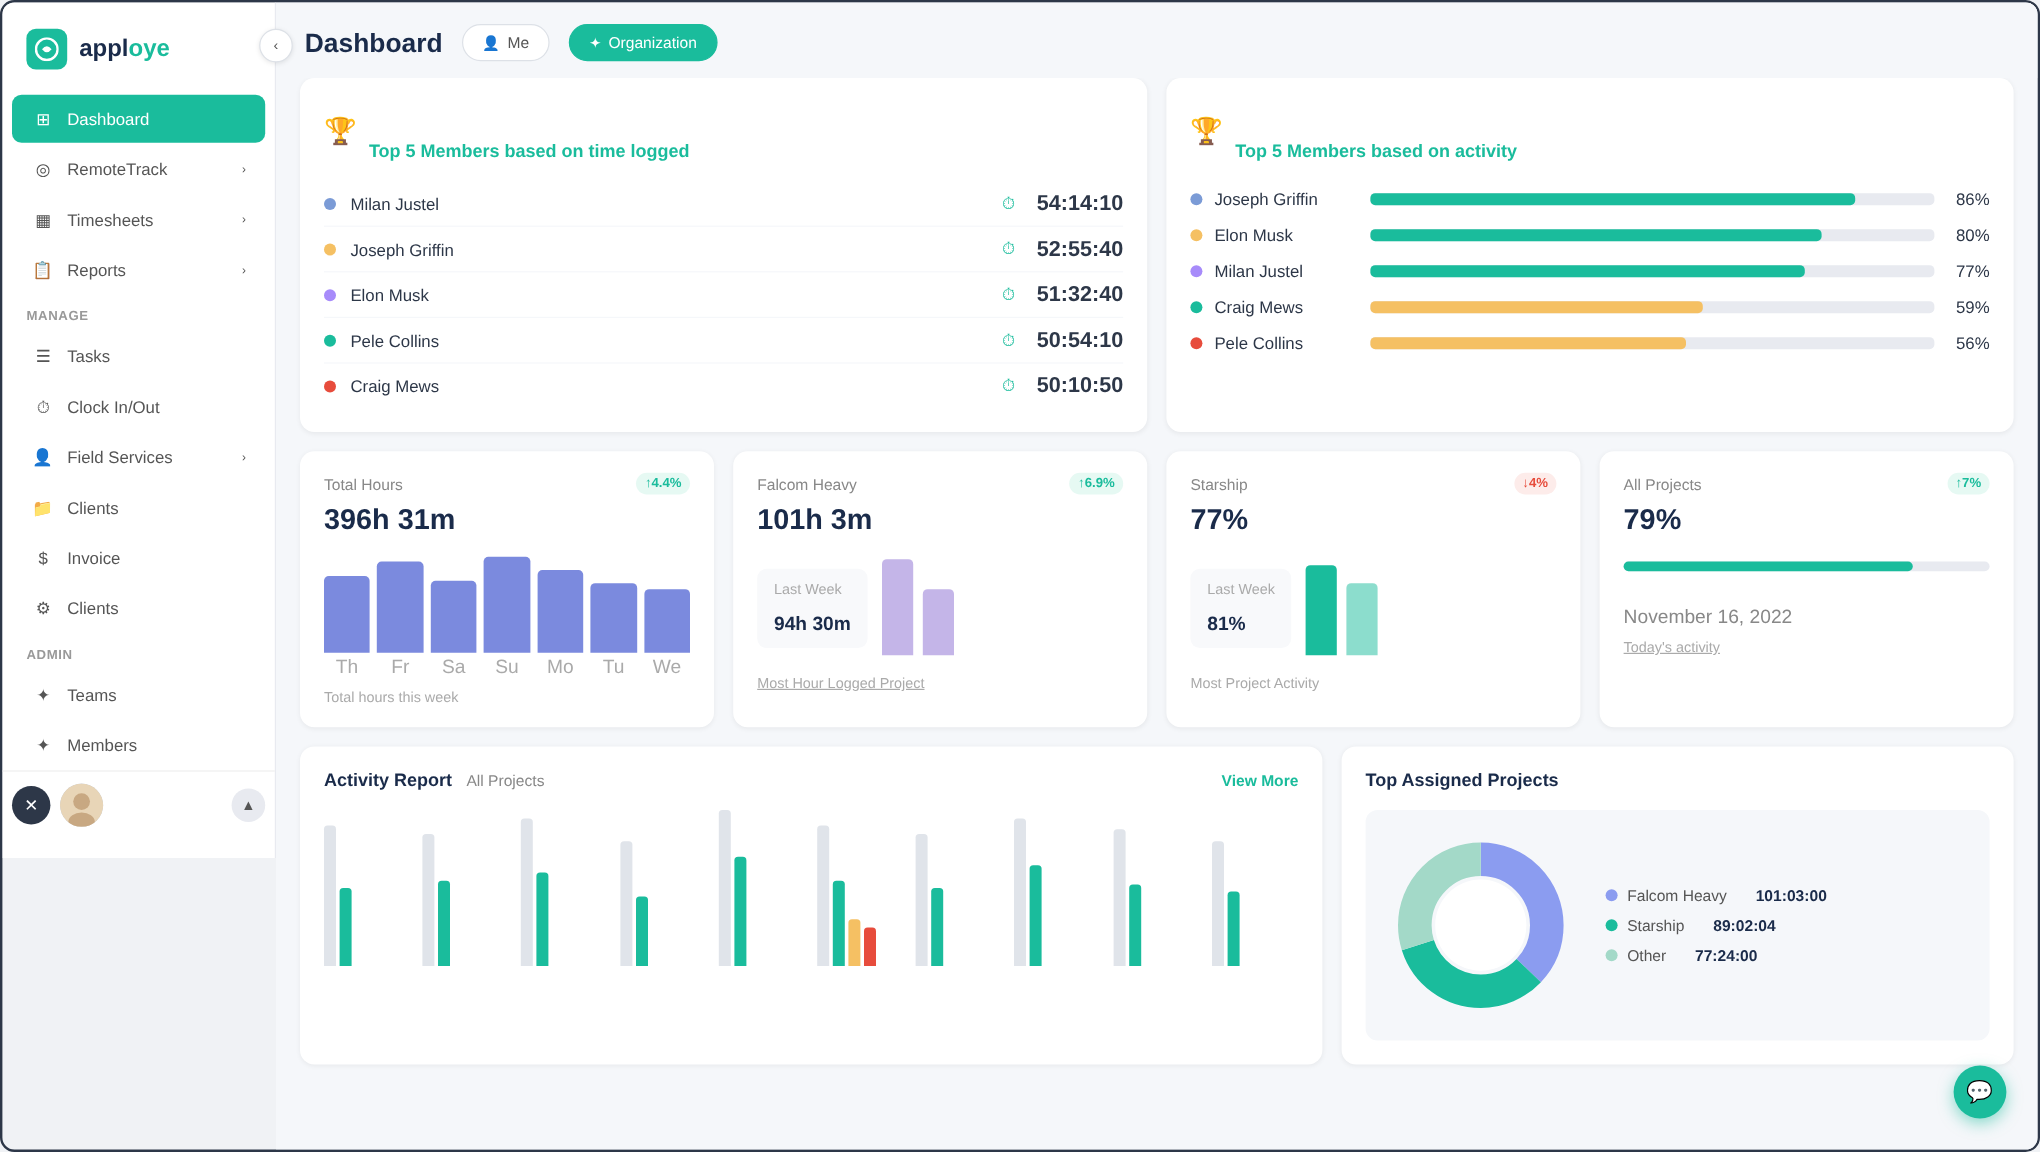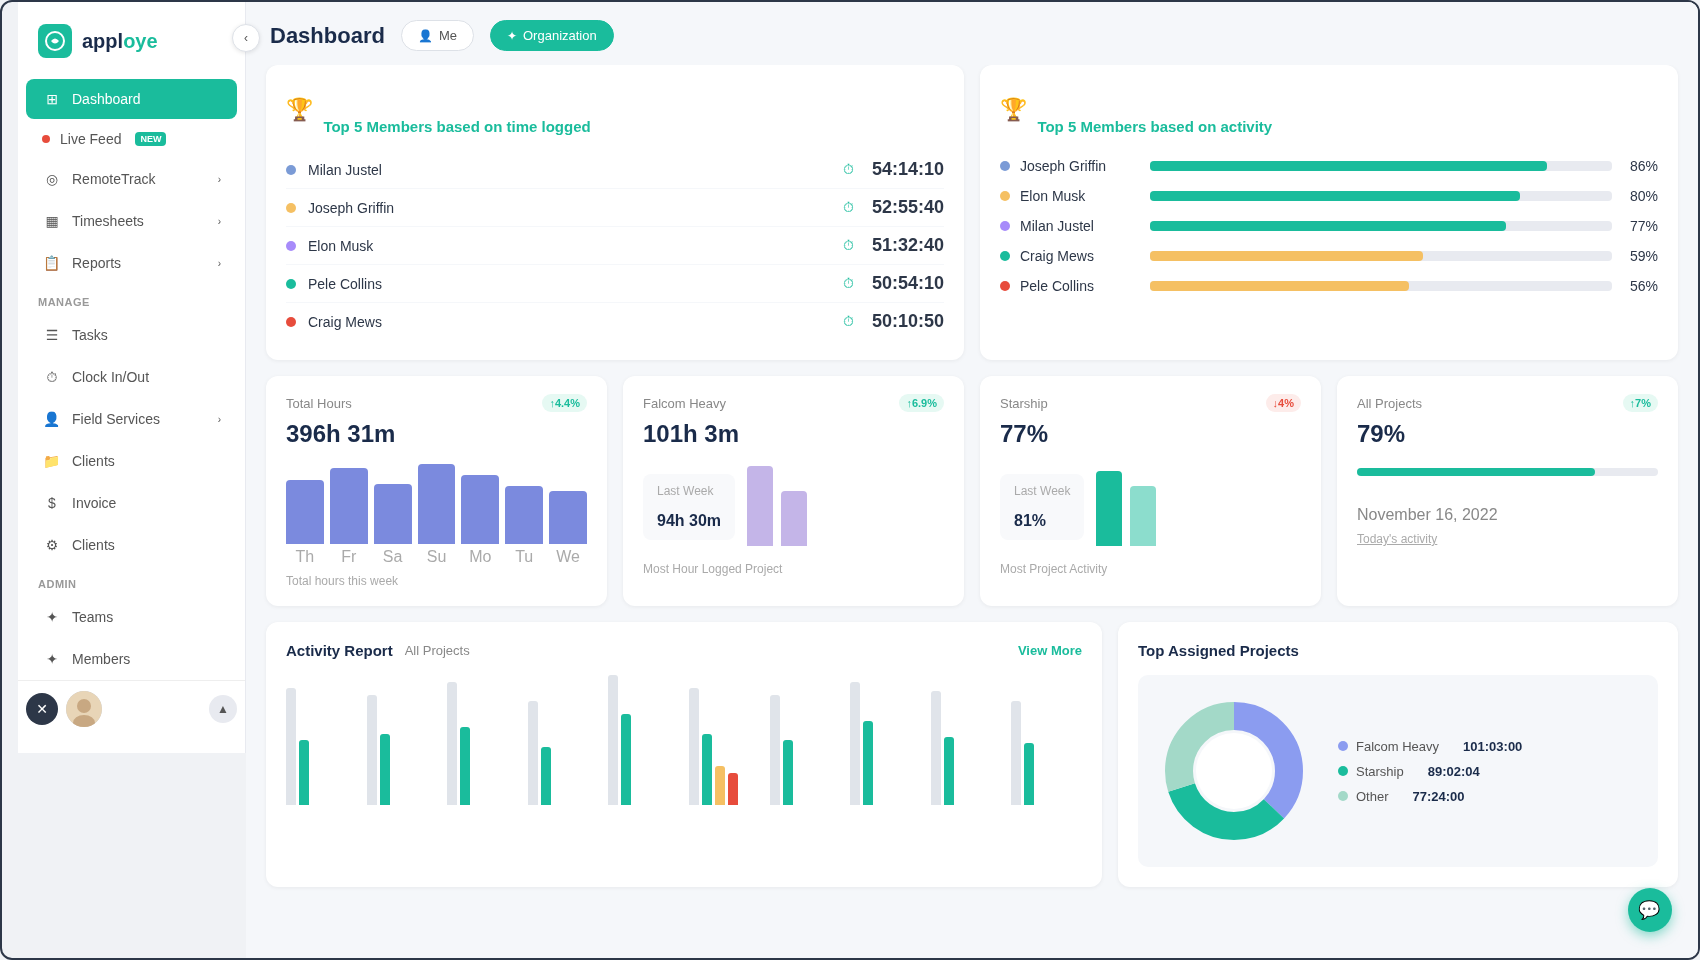--- a/index.html
+++ b/index.html
@@ -1,19 +1,19 @@
 <!DOCTYPE html>
 <html><head>
   <meta charset="utf-8">
   <style>
     * { box-sizing: border-box; margin: 0; padding: 0; }
     body { font-family: -apple-system, BlinkMacSystemFont, 'Segoe UI', sans-serif; background: #f0f2f5; color: #333; height: 960px; width: 1700px; overflow: hidden; display: flex; border-radius: 12px; border: 2px solid #2d3748; }
 
     
-    .sidebar { width: 228px; background: #fff; display: flex; flex-direction: column; border-right: 1px solid #e8eaf0; flex-shrink: 0; padding-bottom: 16px; margin-left: 16px; }
+    .sidebar { width: 228px; background: #fff; display: flex; flex-direction: column; border-right: 1px solid #e8eaf0; flex-shrink: 0; padding-bottom: 16px; }
     .sidebar-logo { display: flex; align-items: center; gap: 10px; padding: 22px 20px 20px; }
     .logo-icon { width: 34px; height: 34px; background: #1abc9c; border-radius: 8px; display: flex; align-items: center; justify-content: center; color: white; font-weight: bold; font-size: 14px; }
     .logo-text { font-size: 20px; font-weight: 700; color: #1a2b4a; }
     .logo-text span { color: #1abc9c; }
     .sidebar-section-label { font-size: 11px; font-weight: 600; color: #999; text-transform: uppercase; padding: 12px 20px 6px; letter-spacing: 0.5px; }
     .sidebar-item { display: flex; align-items: center; gap: 10px; padding: 10px 16px; cursor: pointer; border-radius: 8px; margin: 1px 8px; color: #555; font-size: 14px; font-weight: 500; position: relative; }
     .sidebar-item.active { background: #1abc9c; color: white; }
     .sidebar-item .icon { width: 20px; height: 20px; display: flex; align-items: center; justify-content: center; flex-shrink: 0; }
     .sidebar-item .chevron { margin-left: auto; font-size: 10px; }
     .sidebar-item .badge-new { background: #1abc9c; color: white; font-size: 9px; font-weight: 700; padding: 2px 5px; border-radius: 4px; margin-left: 4px; }
@@ -131,25 +131,20 @@
       </div>
       <span class="logo-text">appl<span>oye</span></span>
     </div>
 
 
     <div class="sidebar-item active">
       <span class="icon">⊞</span>
       <span>Dashboard</span>
     </div>
 
-    <div class="sidebar-item">
-      <span class="live-dot"></span>
-      <span>Live Feed</span>
-      <span class="badge-new">NEW</span>
-    </div>
 
     <div class="sidebar-item">
       <span class="icon">◎</span>
       <span>RemoteTrack</span>
       <span class="chevron">›</span>
     </div>
 
     <div class="sidebar-item">
       <span class="icon">▦</span>
       <span>Timesheets</span>
@@ -368,21 +363,21 @@
         <div style="display:flex;align-items:center;gap:12px;margin-top:12px;">
           <div class="last-week-box">
             <span class="lw-label">Last Week</span>
             <span class="lw-value">94h 30m</span>
           </div>
           <div class="mini-bar-wrap">
             <div class="mini-bar" style="height:80px;background:#C4B5E8;"></div>
             <div class="mini-bar" style="height:55px;background:#C4B5E8;"></div>
           </div>
         </div>
-        <div class="stat-footer" style="margin-top:8px;">Most Hour Logged Project</div>
+        <div class="stat-footer" style="margin-top:8px;text-decoration:underline;">Most Hour Logged Project</div>
       </div>
 
       <div class="stat-card">
         <div class="stat-header">
           <span class="stat-label">Starship</span>
           <span class="stat-badge badge-down">↓4%</span>
         </div>
         <div class="stat-value">77%</div>
         <div style="display:flex;align-items:center;gap:12px;margin-top:12px;">
           <div class="last-week-box">

